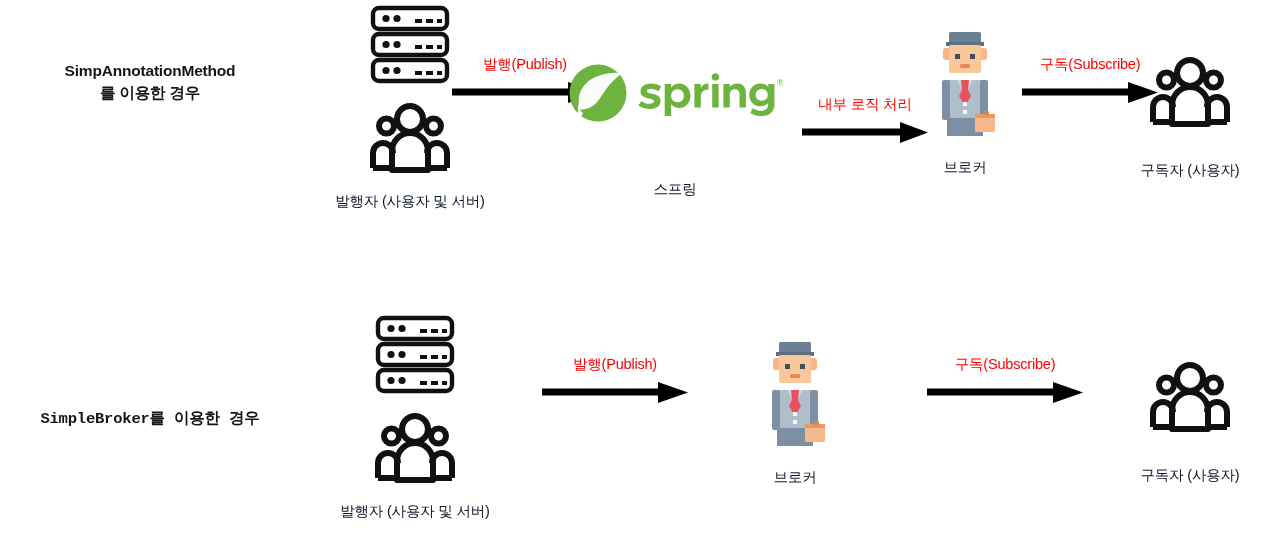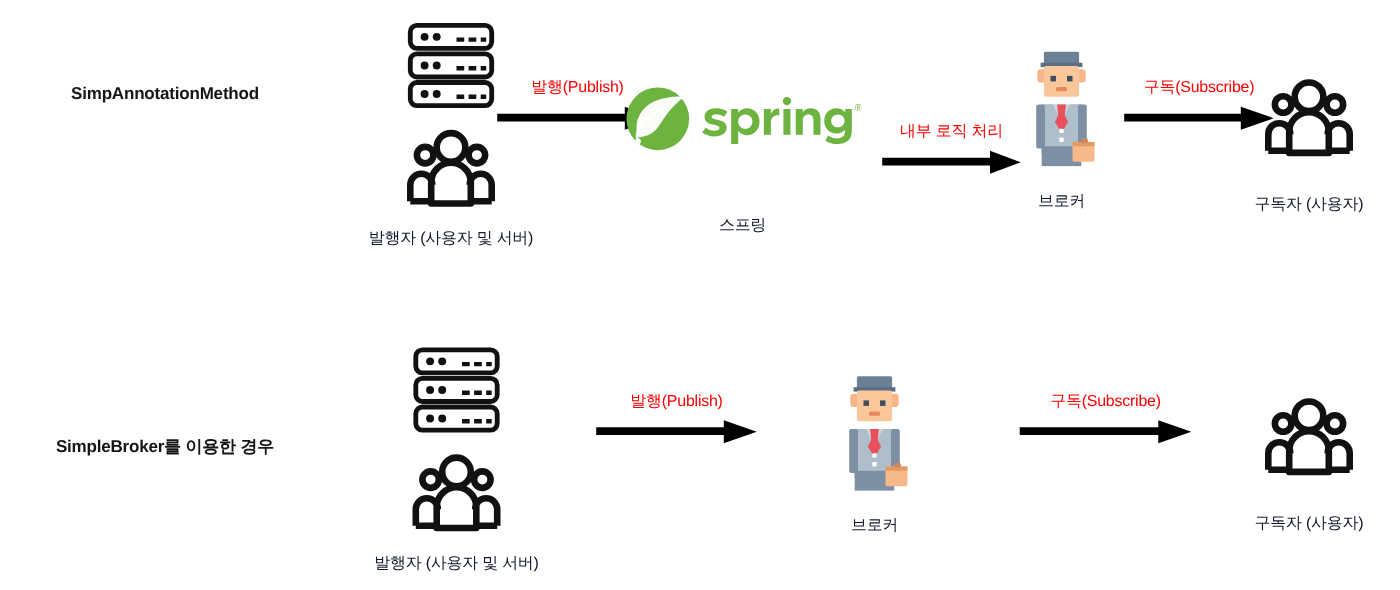--- a/index.html
+++ b/index.html
@@ -13,21 +13,21 @@
     position: relative;
     overflow: hidden;
     font-family: "Liberation Sans", "DejaVu Sans", sans-serif;
     color: #1a1a1a;
   }
 
   .diagram { position: absolute; inset: 0; }
 
   
   .row { position: absolute; left: 0; width: 1273px; }
-  .row-1 { top: 15px; height: 230px; }
+  .row-1 { top: 0; height: 230px; }
   .row-2 { top: 300px; height: 236px; }
 
   
   .row-title {
     position: absolute;
     left: 0;
     width: 300px;
     text-align: center;
     font-weight: bold;
     font-size: 15.5px;
@@ -75,20 +75,21 @@
 </style>
 </head>
 <body>
 
 <div class="diagram">
 
   <div class="row row-1">
 
     <div class="row-title">
       <span class="ln">SimpAnnotationMethod</span>
+      <span class="ln">를 이용한 경우</span>
     </div>
 
     <div class="node" style="left:305px; top:4px; width:210px;">
       <div>
         <svg class="icon-svg" width="86" height="172" viewBox="0 0 86 172">
           <g fill="none" stroke="#111111" stroke-width="4.4">
             <rect x="6" y="4" width="74" height="21" rx="6"></rect>
             <rect x="6" y="30" width="74" height="21" rx="6"></rect>
             <rect x="6" y="56" width="74" height="21" rx="6"></rect>
           </g>
@@ -214,21 +215,21 @@
         <line x1="6" y1="67" x2="25" y2="67" stroke="#111111" stroke-width="6"></line>
         <line x1="61" y1="67" x2="80" y2="67" stroke="#111111" stroke-width="6"></line>
       </svg>
       <div class="node-caption" style="margin-top:24px;">구독자 (사용자)</div>
     </div>
 
   </div>
 
   <div class="row row-2">
 
-    <div class="row-title" style="top:96px;">
+    <div class="row-title" style="top:108px;font-family:Liberation Mono, monospace;">
       <span class="ln">SimpleBroker를 이용한 경우</span>
     </div>
 
     <div class="node" style="left:310px; top:14px; width:210px;">
       <div>
         <svg class="icon-svg" width="86" height="172" viewBox="0 0 86 172">
           <g fill="none" stroke="#111111" stroke-width="4.4">
             <rect x="6" y="4" width="74" height="21" rx="6"></rect>
             <rect x="6" y="30" width="74" height="21" rx="6"></rect>
             <rect x="6" y="56" width="74" height="21" rx="6"></rect>

